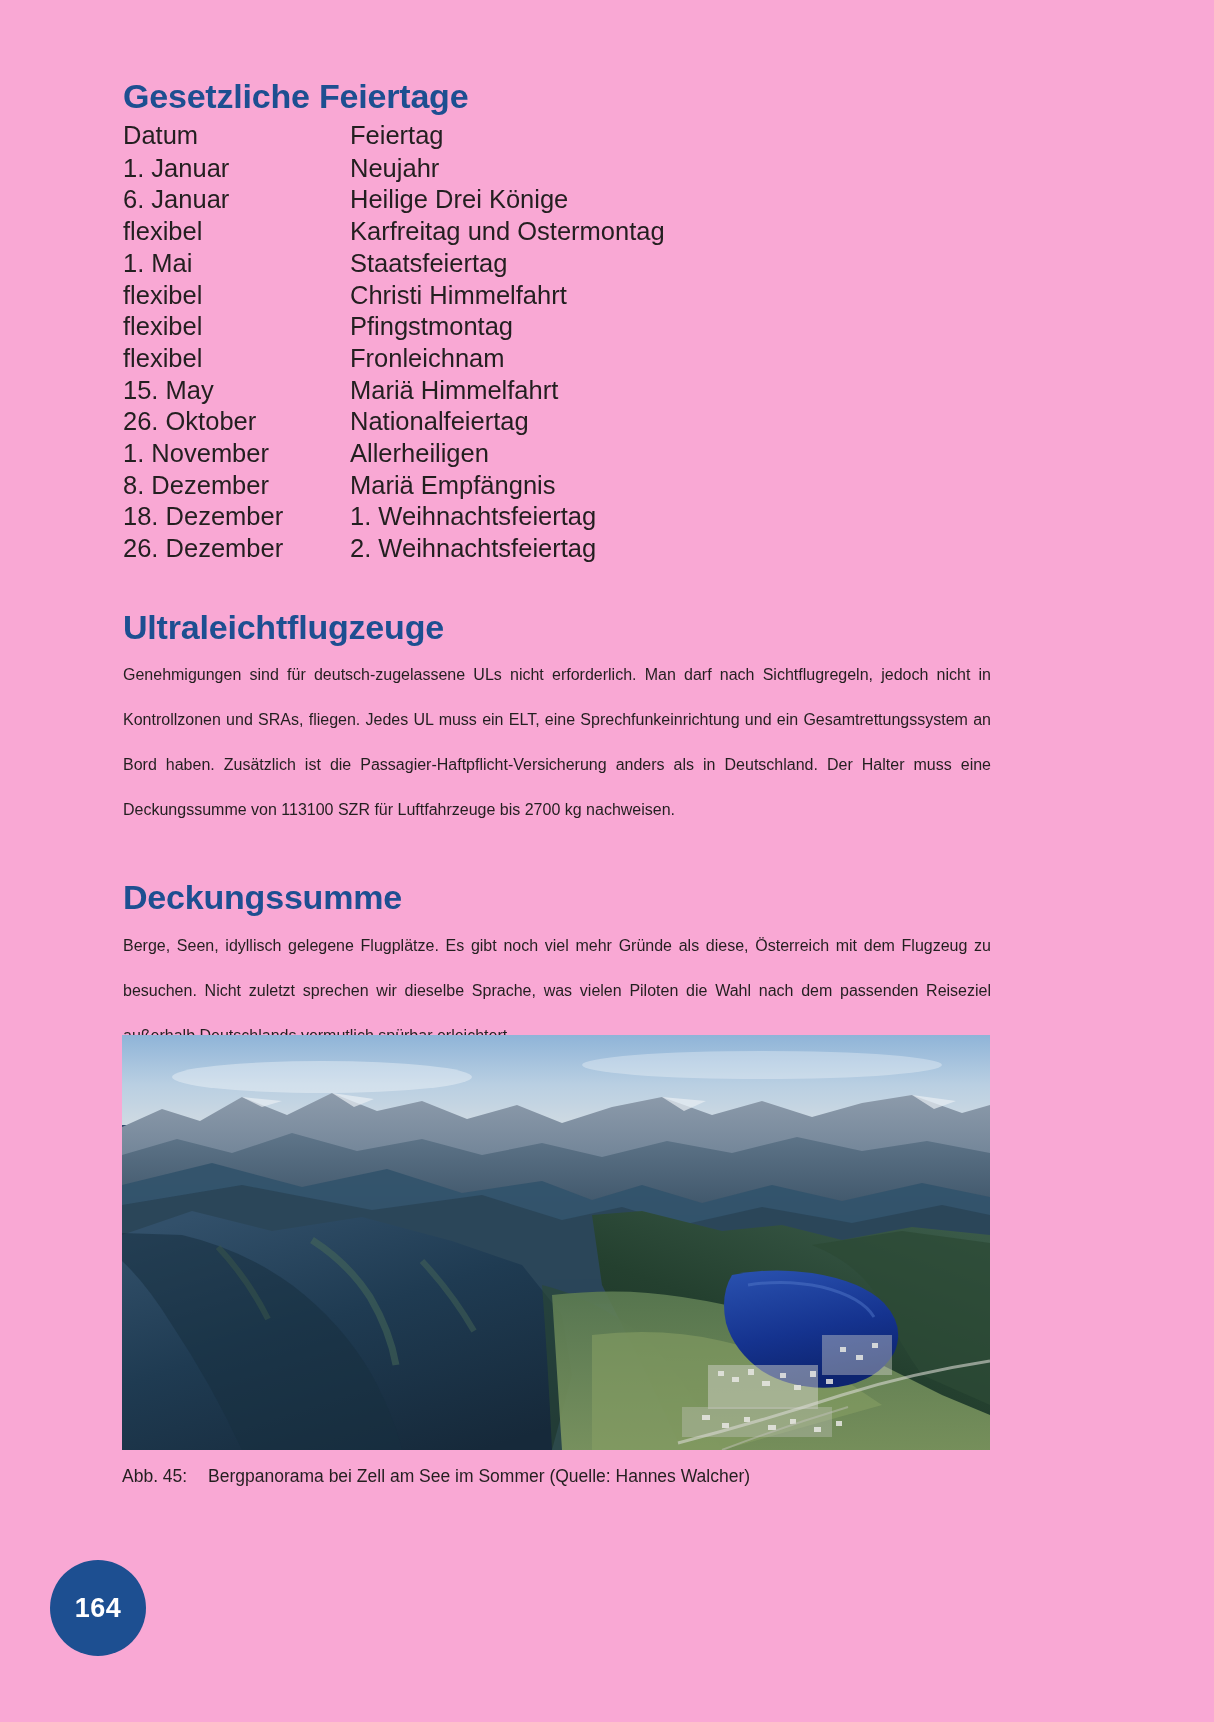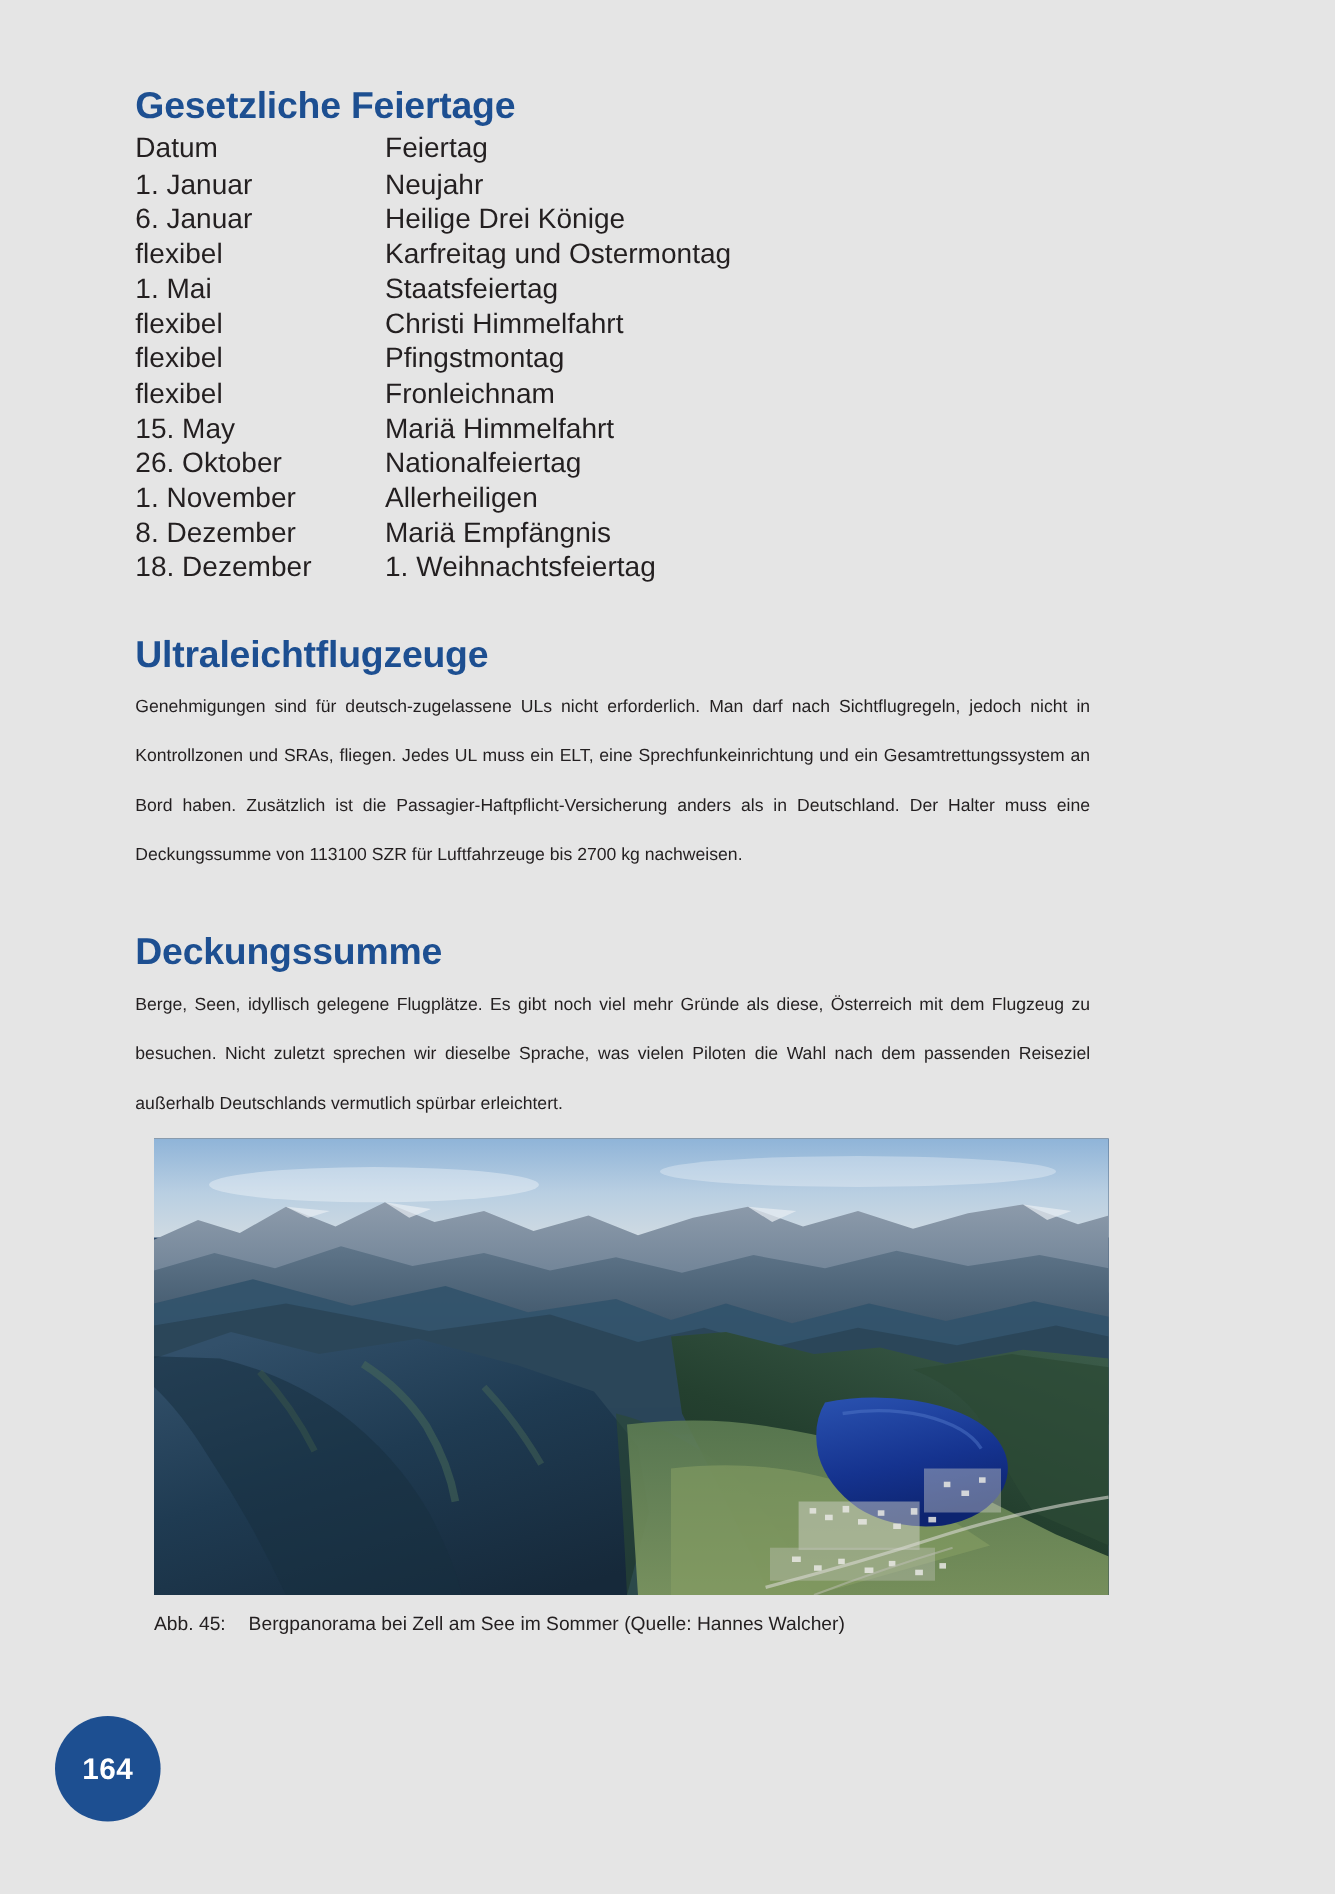--- a/index.html
+++ b/index.html
@@ -13,21 +13,21 @@
     position: relative;
     font-family: "Liberation Sans", sans-serif;
     color: #231f20;
     overflow: hidden;
   }
   .page {
     position: absolute;
     left: 0; top: 0;
     width: 1214px;
     height: 1722px;
-    background: #e5e5e5;
+    background: #f9a8d4;
   }
   .content {
     position: absolute;
     left: 123px;
     top: 78px;
     width: 868px;
   }
   h2.section-heading {
     font-size: 34px;
     line-height: 1.06;
@@ -72,21 +72,21 @@
     text-align: justify;
     text-justify: inter-word;
     color: #231f20;
     hyphens: manual;
   }
   p.body-text.no-justify-last {
     text-align-last: left;
   }
   .figure {
     position: absolute;
-    left: 140px;
+    left: 122px;
     top: 1035px;
     width: 868px;
   }
   .photo {
     position: relative;
     width: 868px;
     height: 415px;
     overflow: hidden;
     background: #2d4a6b;
     display: block;
@@ -175,20 +175,24 @@
           <td class="col-date">1. November</td>
           <td class="col-holiday">Allerheiligen</td>
         </tr>
         <tr>
           <td class="col-date">8. Dezember</td>
           <td class="col-holiday">Mariä Empfängnis</td>
         </tr>
         <tr>
           <td class="col-date">18. Dezember</td>
           <td class="col-holiday">1. Weihnachtsfeiertag</td>
+        </tr>
+        <tr>
+          <td class="col-date">26. Dezember</td>
+          <td class="col-holiday">2. Weihnachtsfeiertag</td>
         </tr>
       </tbody>
     </table>
 
     <h2 class="section-heading heading-ul">Ultraleichtflugzeuge</h2>
     <p class="body-text no-justify-last">Genehmigungen sind für deutsch-zugelassene ULs nicht erforderlich. Man darf nach Sichtflugregeln, jedoch nicht in Kontrollzonen und SRAs, fliegen. Jedes UL muss ein ELT, eine Sprechfunkeinrichtung und ein Gesamtrettungssystem an Bord haben. Zusätzlich ist die Passagier-Haftpflicht-Versicherung anders als in Deutschland. Der Halter muss eine Deckungssumme von 113100 SZR für Luftfahr­zeuge bis 2700 kg nachweisen.</p>
 
     <h2 class="section-heading heading-tips">Deckungssumme</h2>
     <p class="body-text no-justify-last">Berge, Seen, idyllisch gelegene Flugplätze. Es gibt noch viel mehr Gründe als diese, Österreich mit dem Flugzeug zu besuchen. Nicht zuletzt sprechen wir dieselbe Sprache, was vielen Piloten die Wahl nach dem passenden Reiseziel außerhalb Deutschlands vermutlich spürbar erleichtert.</p>
 

